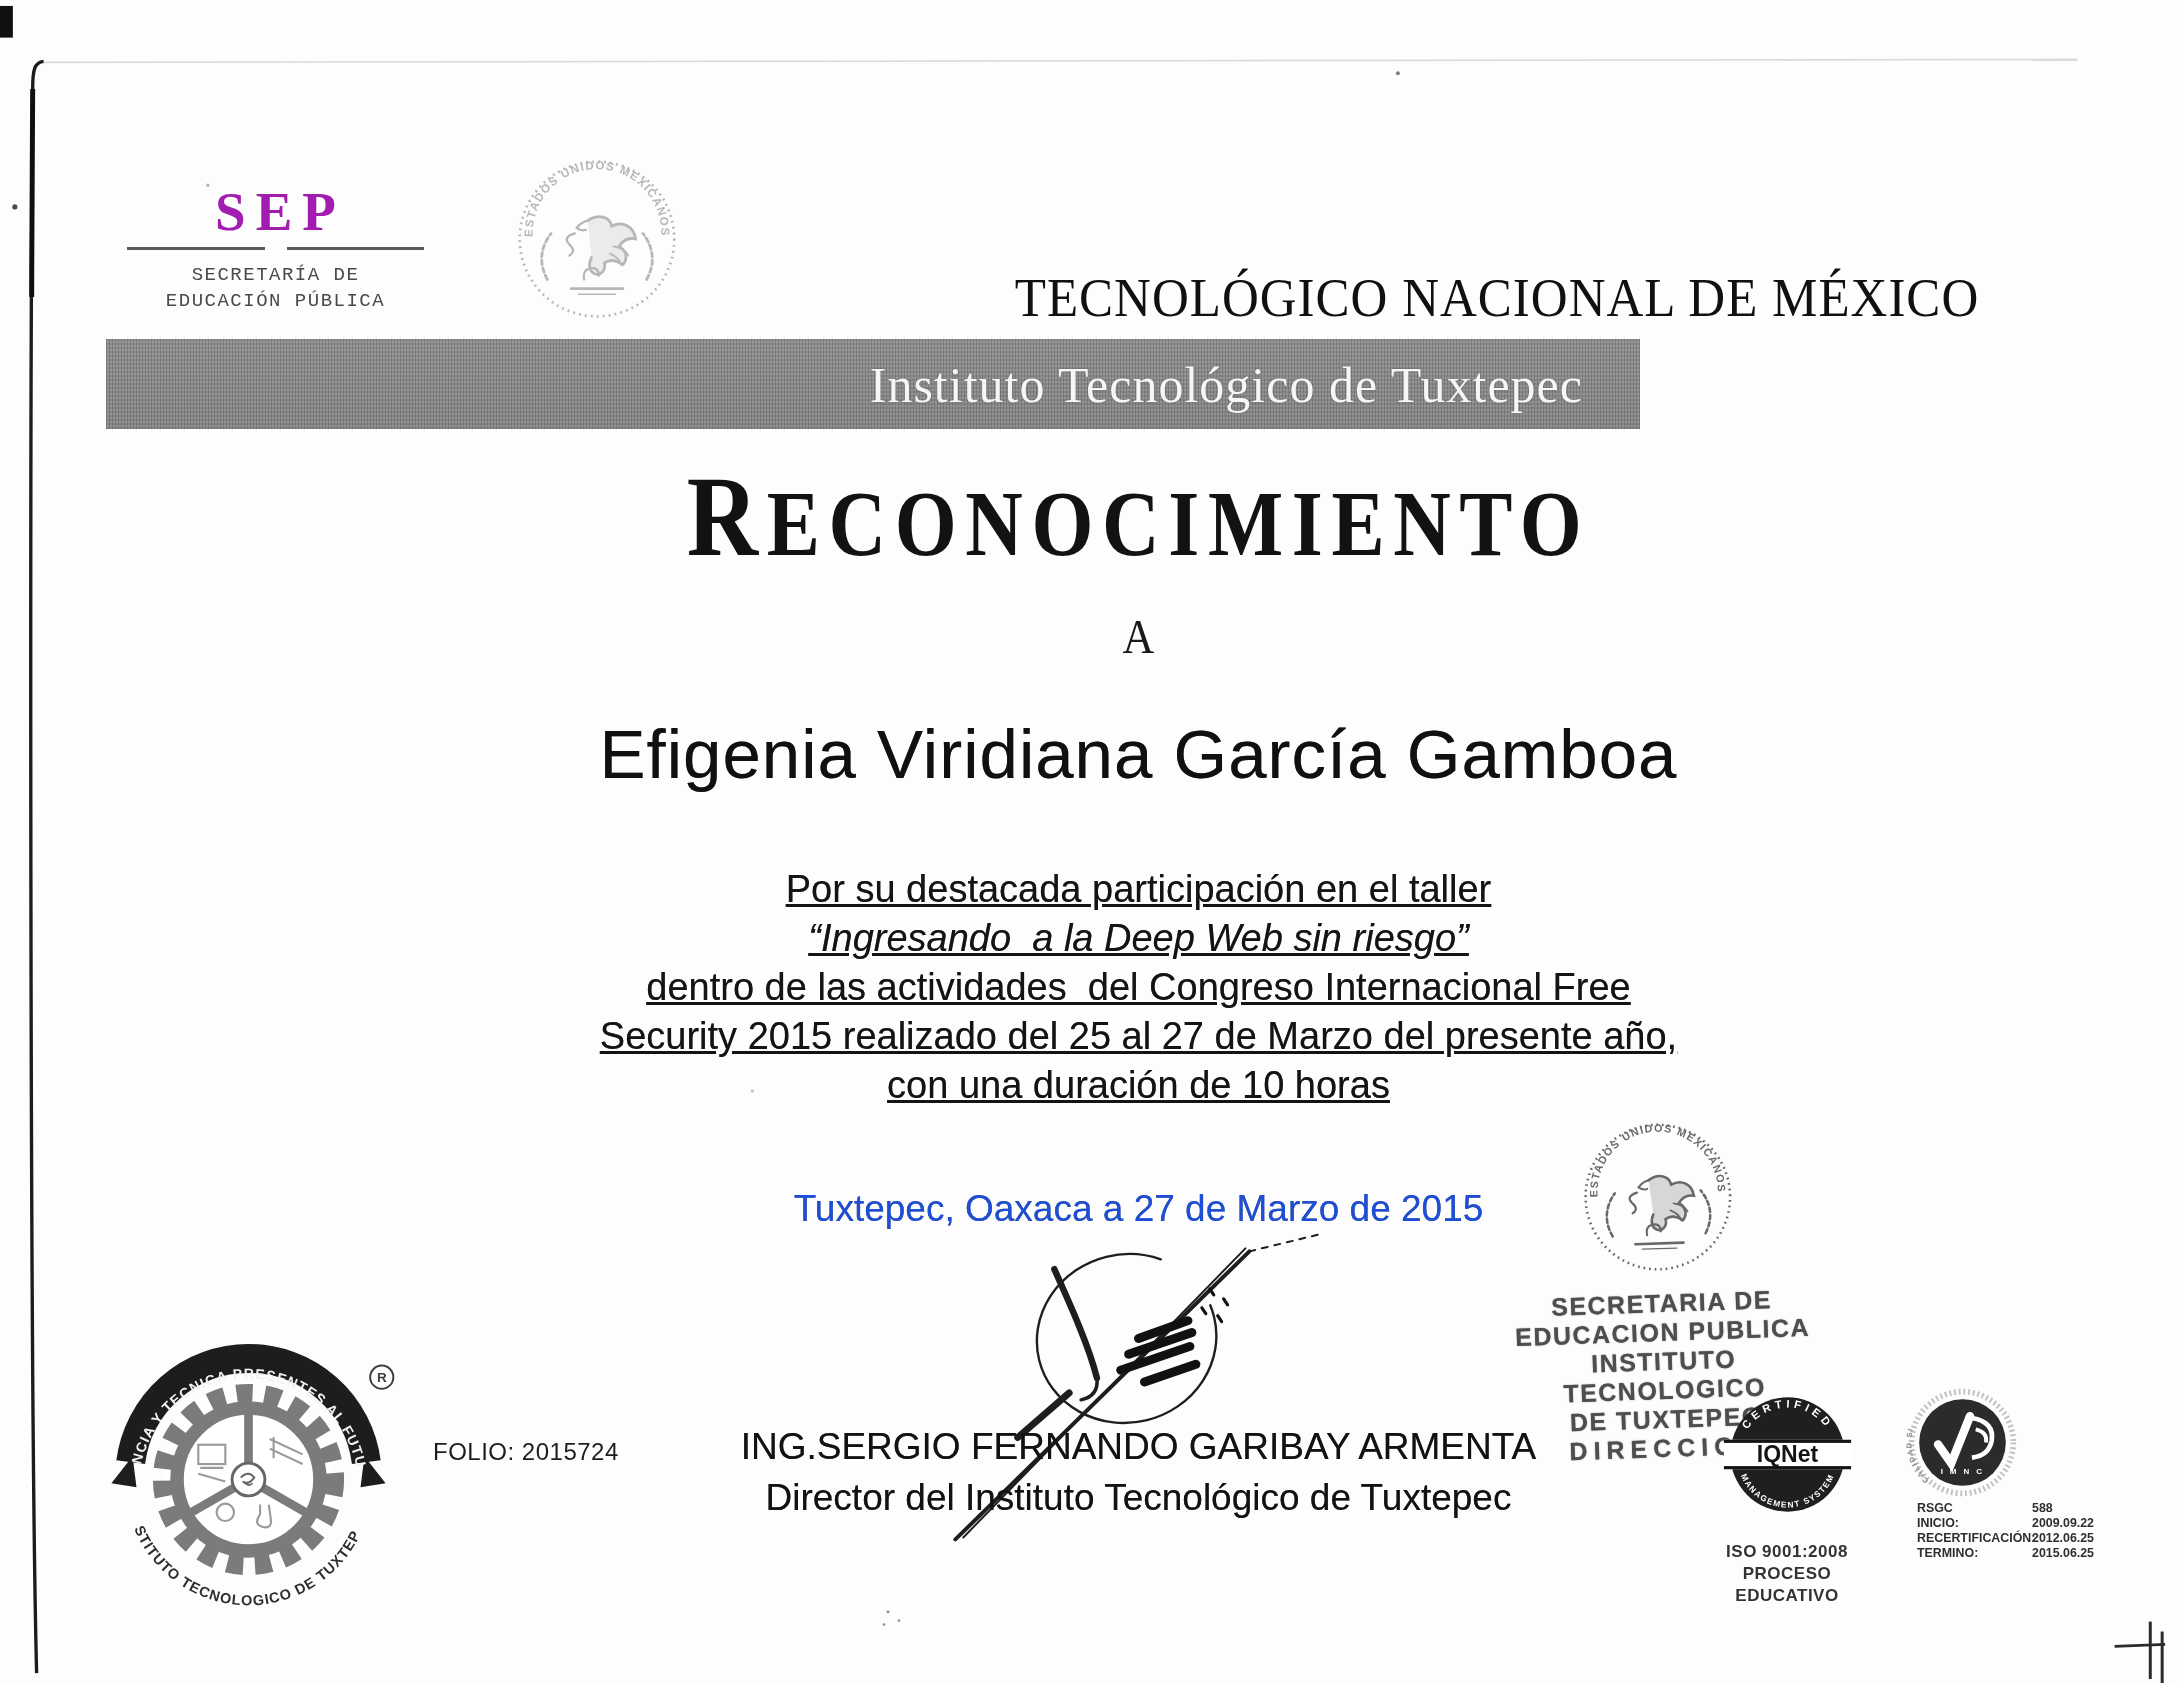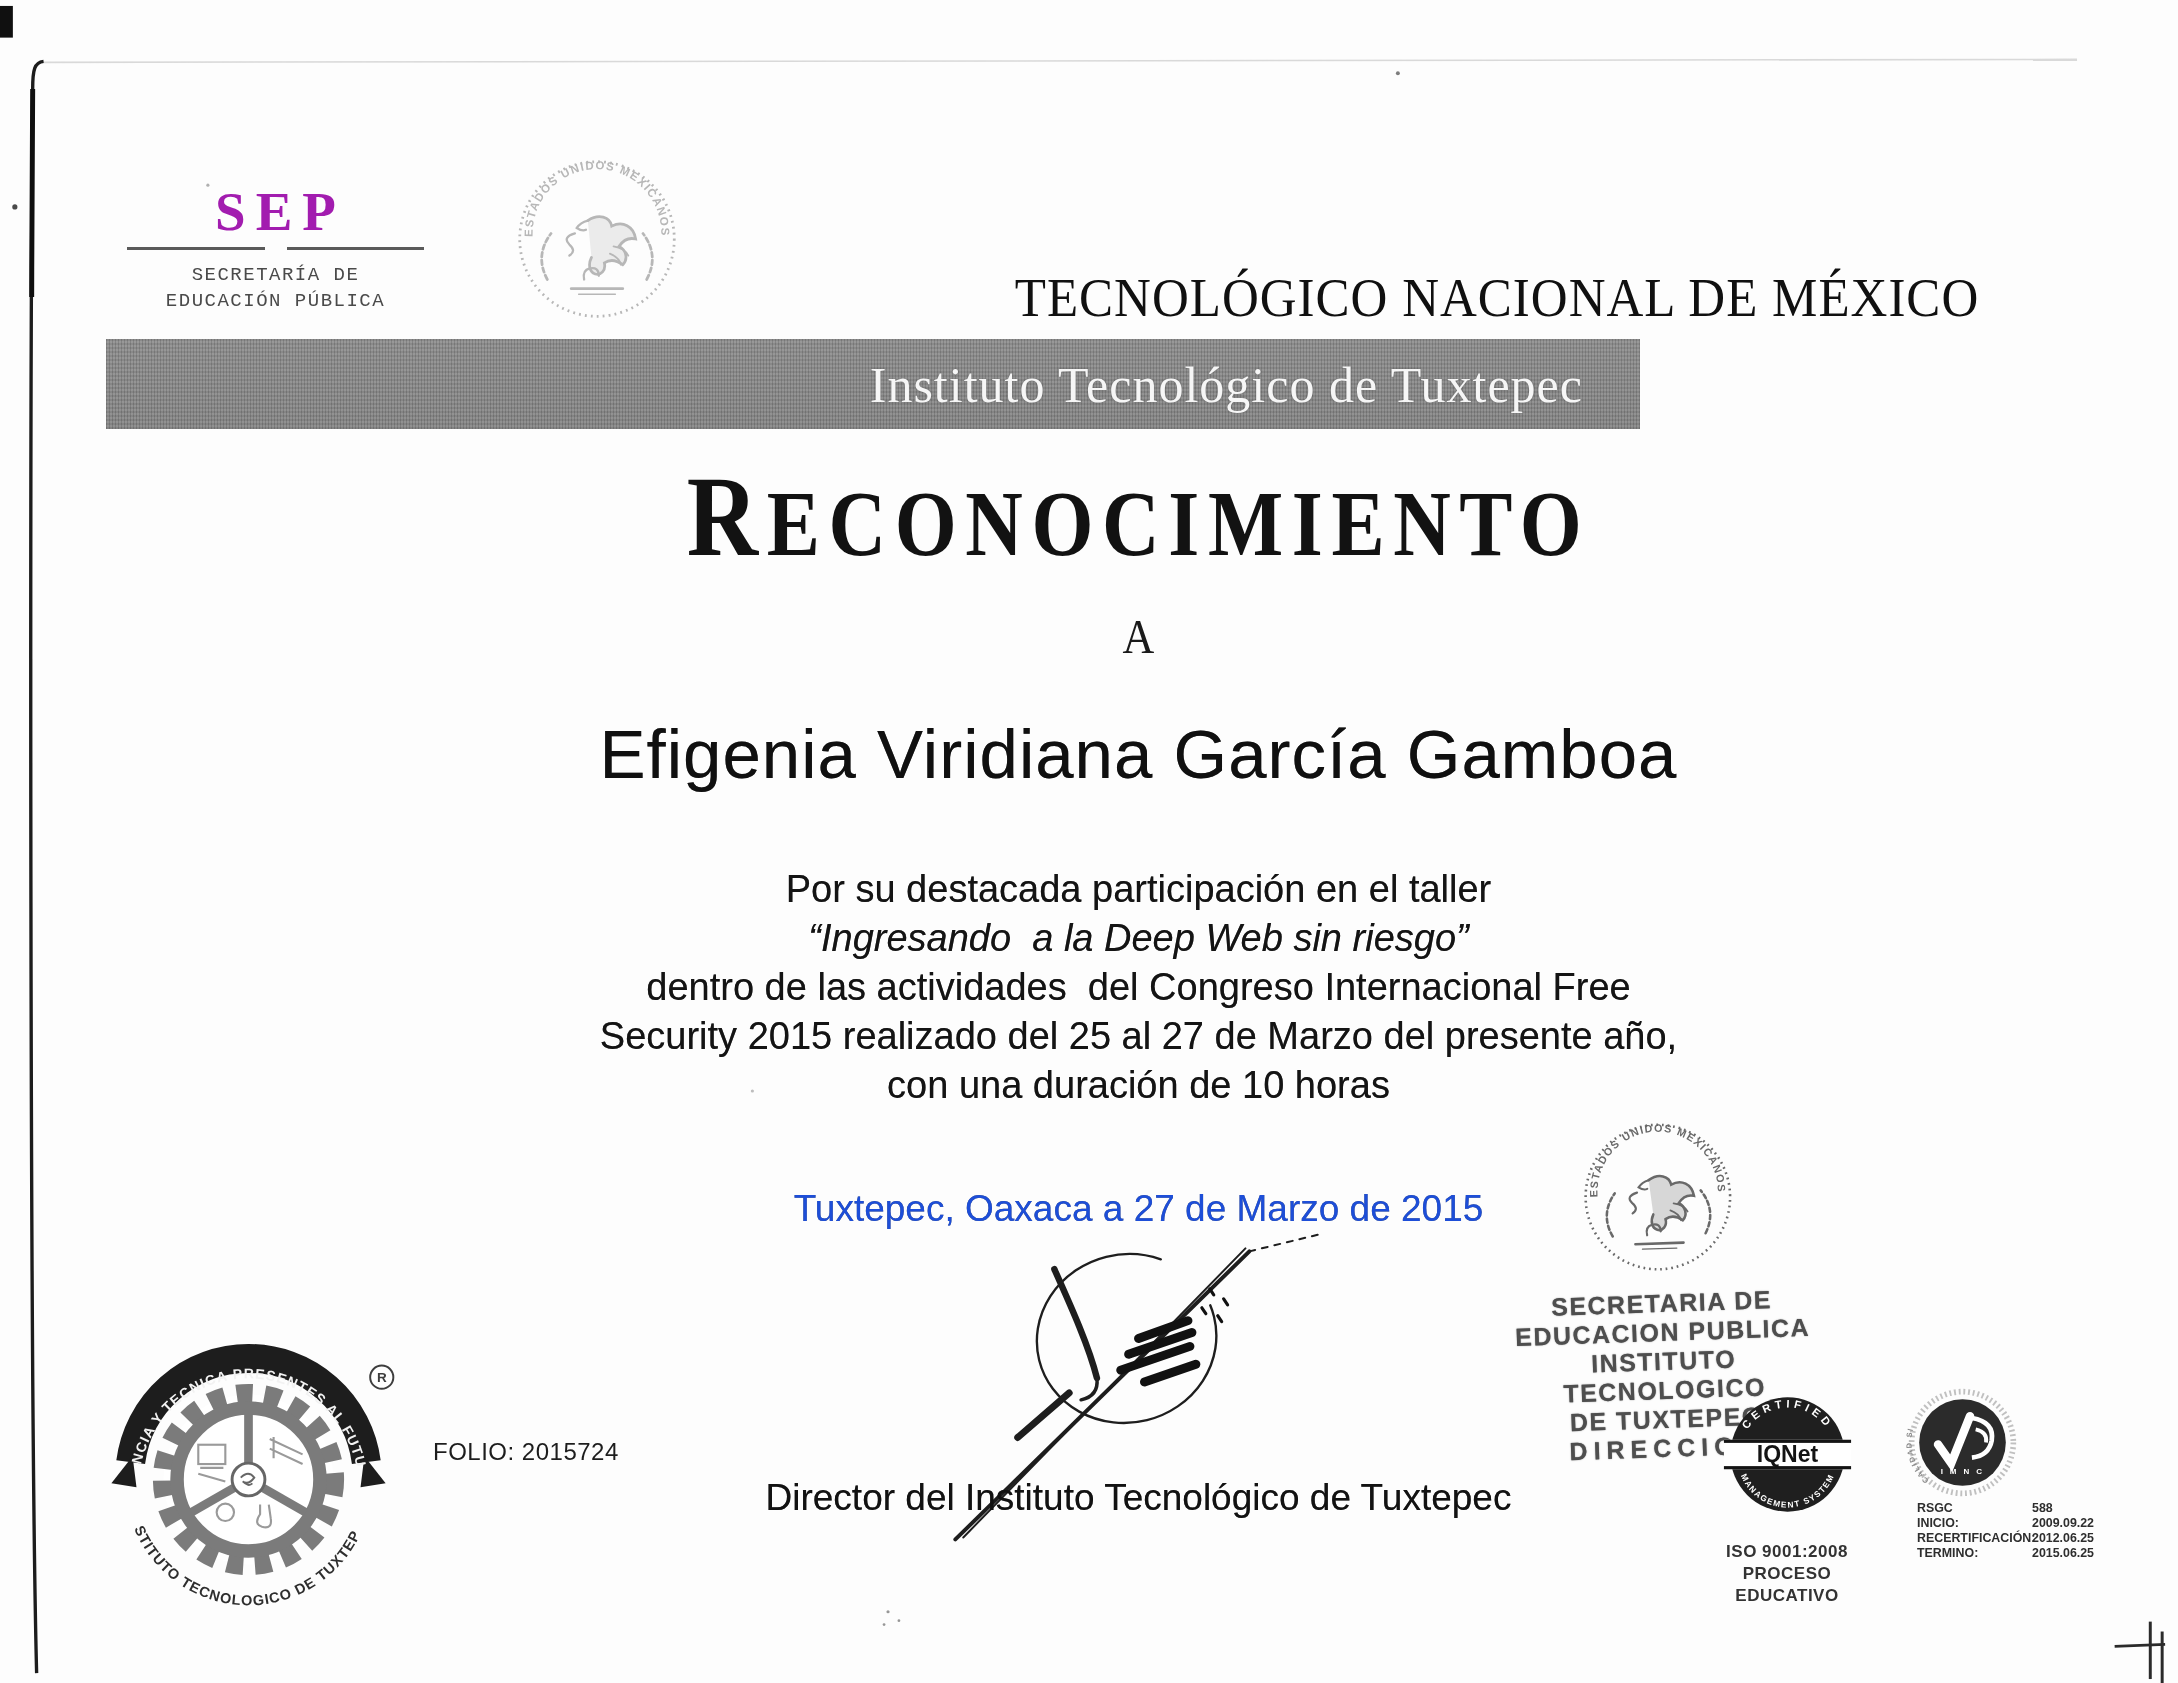--- a/index.html
+++ b/index.html
@@ -39,21 +39,21 @@
   .cert-title{left:99px;top:457px;width:2079px;text-align:center;
               font-family:"Liberation Serif",serif;font-size:83px;font-weight:600;
               letter-spacing:9px;color:#121212;transform:scale(.96,1.12);transform-origin:center;}
   .cert-title::first-letter{font-size:1.24em;}
   .cert-prep{left:99px;top:612px;width:2079px;text-align:center;
              font-family:"Liberation Serif",serif;font-size:44px;color:#1a1a1a;
              transform:scaleY(1.1);}
   .recipient{left:99px;top:715px;width:2079px;text-align:center;
              font-size:69px;letter-spacing:1px;color:#101010;}
   .body-par{left:99px;top:865px;width:2079px;text-align:center;
-            font-size:38px;line-height:49px;color:#141414;}
+            font-size:38px;line-height:49px;color:#141414;text-decoration:underline;}
   .body-par .line{white-space:pre-wrap;}
   .body-par .italic{font-style:italic;}
   .dateline{left:99px;top:1188px;width:2079px;text-align:center;font-size:37px;color:#1d4ed8;}
 
   
   .signer-name{left:99px;top:1426px;width:2079px;text-align:center;font-size:37px;color:#121212;}
   .signer-title{left:99px;top:1477px;width:2079px;text-align:center;font-size:37px;color:#121212;}
   .folio{left:433px;top:1438px;font-size:24px;letter-spacing:0.5px;color:#1d1d1d;}
 
   
@@ -186,20 +186,21 @@
     <div class="line">Por su destacada participación en el taller</div>
     <div class="line italic">“Ingresando  a la Deep Web sin riesgo”</div>
     <div class="line">dentro de las actividades  del Congreso Internacional Free</div>
     <div class="line">Security 2015 realizado del 25 al 27 de Marzo del presente año,</div>
     <div class="line">con una duración de 10 horas</div>
   </div>
 
   <div class="abs dateline inkish">Tuxtepec, Oaxaca a 27 de Marzo de 2015</div>
 
   <div class="abs folio">FOLIO: 2015724</div>
+  <div class="abs signer-name inkish">ING.SERGIO FERNANDO GARIBAY ARMENTA</div>
   <div class="abs signer-title inkish">Director del Instituto Tecnológico de Tuxtepec</div>
 
   <div class="abs stamp">
     <svg class="stamp-eagle" width="182" height="172" viewBox="-100 -100 200 200">
       <use href="#eagleSeal"></use>
     </svg>
     <div class="stamp-lines">
       <div>SECRETARIA DE</div>
       <div>EDUCACION PUBLICA</div>
       <div>INSTITUTO TECNOLOGICO</div>

